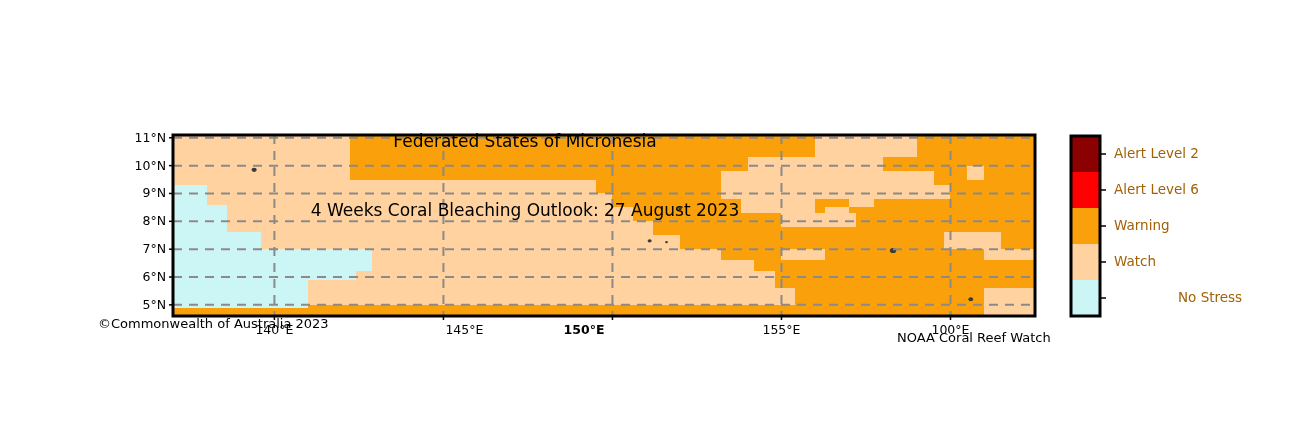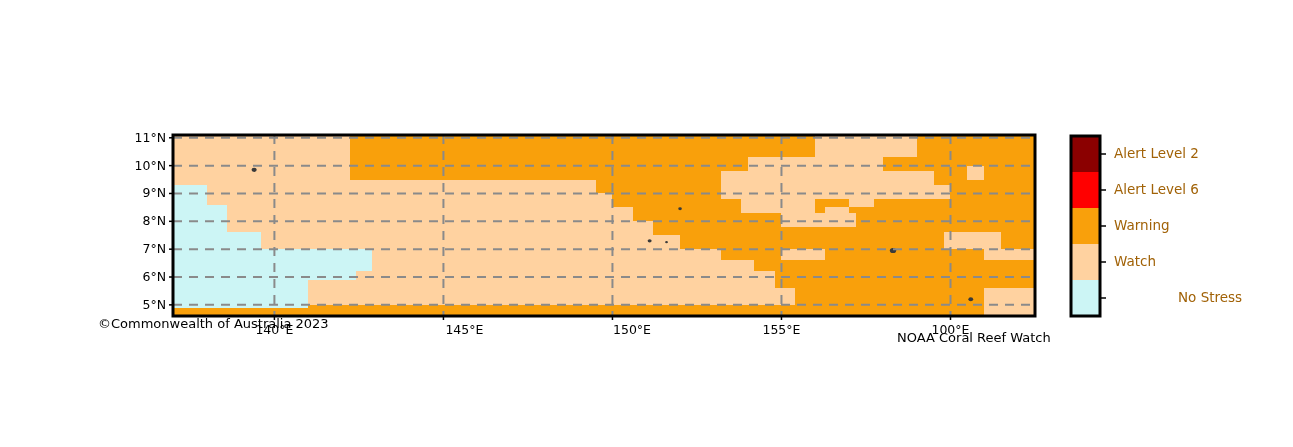--- a/index.html
+++ b/index.html
@@ -51,20 +51,24 @@
     font-size: 13.5px;
     white-space: nowrap;
   }
   svg { display: block; }
 </style>
 </head>
 <body>
 
 <div id="figure">
 
+  <div class="title-block">
+    <span class="title-line">Federated States of Micronesia</span>
+    <span class="title-line">4 Weeks Coral Bleaching Outlook: 27 August 2023</span>
+  </div>
 
   <svg id="map-svg" width="1293" height="447">
     <defs>
       <clipPath id="plotclip">
         <rect x="173" y="135" width="862" height="181"></rect>
       </clipPath>
     </defs>
 
     <rect id="plot-bg" x="173" y="135" width="862" height="181" fill="#FFD2A0"></rect>
 
@@ -163,21 +167,21 @@
       <div class="axis-label ylab" style="left: 110px; width: 56px; top: 241.169px; text-align: right;">7°N</div>
       <div class="axis-label ylab" style="left: 110px; width: 56px; top: 213.323px;">8°N</div>
       <div class="axis-label ylab" style="left: 110px; width: 56px; top: 185.477px;">9°N</div>
       <div class="axis-label ylab" style="left: 110px; width: 56px; top: 157.631px;">10°N</div>
       <div class="axis-label ylab" style="left: 110px; width: 56px; top: 129.785px;">11°N</div>
     </div>
 
   <div id="xlabels">
       <div class="axis-label" style="left: 234.412px; width: 80px; text-align: center; top: 322px;">140°E</div>
       <div class="axis-label" style="left: 403.431px; width: 80px; text-align: right; top: 322px;">145°E</div>
-      <div class="axis-label" style="left: 592px; width: 80px; text-align: center; top: 322px;">150°E</div>
+      <div class="axis-label" style="left: 544px; width: 80px; text-align: center; top: 322px; font-weight: bold;">150°E</div>
       <div class="axis-label" style="left: 741.471px; width: 80px; text-align: center; top: 322px;">155°E</div>
       <div class="axis-label" style="left: 910.49px; width: 80px; text-align: center; top: 322px;">100°E</div>
     </div>
 
   <div id="legendlabels">
       <div class="legend-label" style="left: 1114px; top: 145px;">Alert Level 2</div>
       <div class="legend-label" style="left: 1114px; top: 181px;">Alert Level 6</div>
       <div class="legend-label" style="left: 1114px; top: 217px;">Warning</div>
       <div class="legend-label" style="left: 1114px; top: 253px;">Watch</div>
       <div class="legend-label" style="left: 1178px; top: 289px;">No Stress</div>

